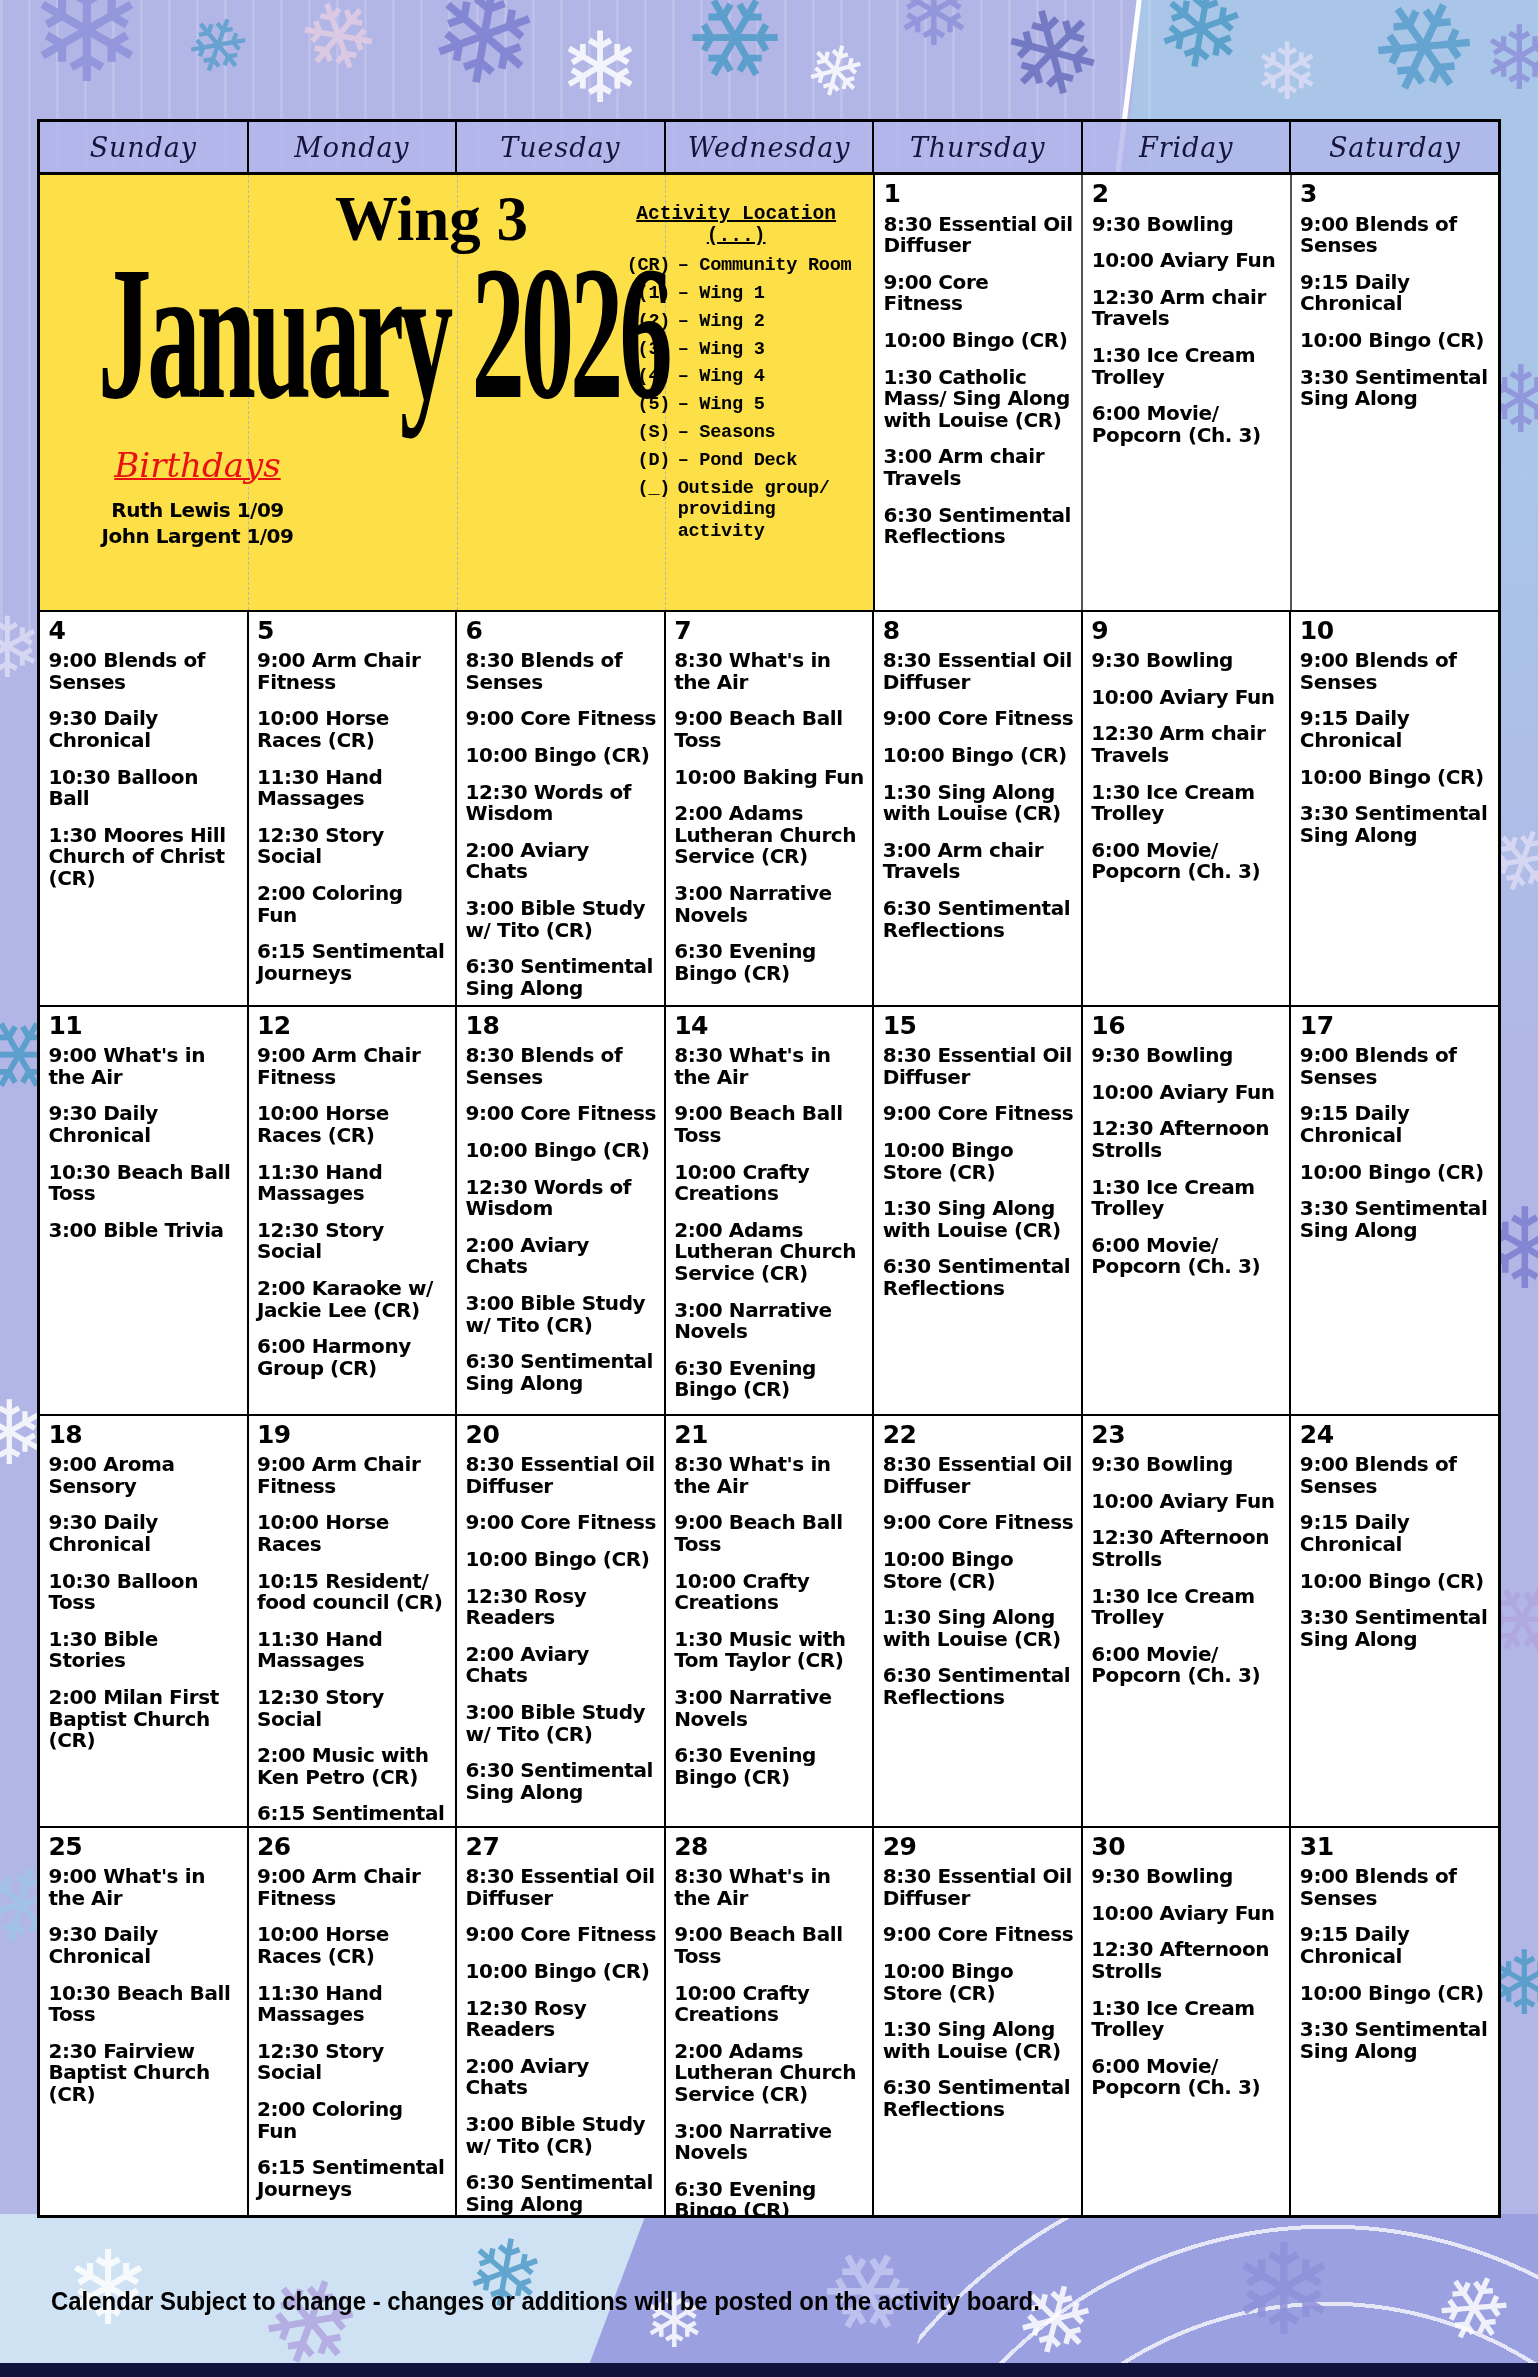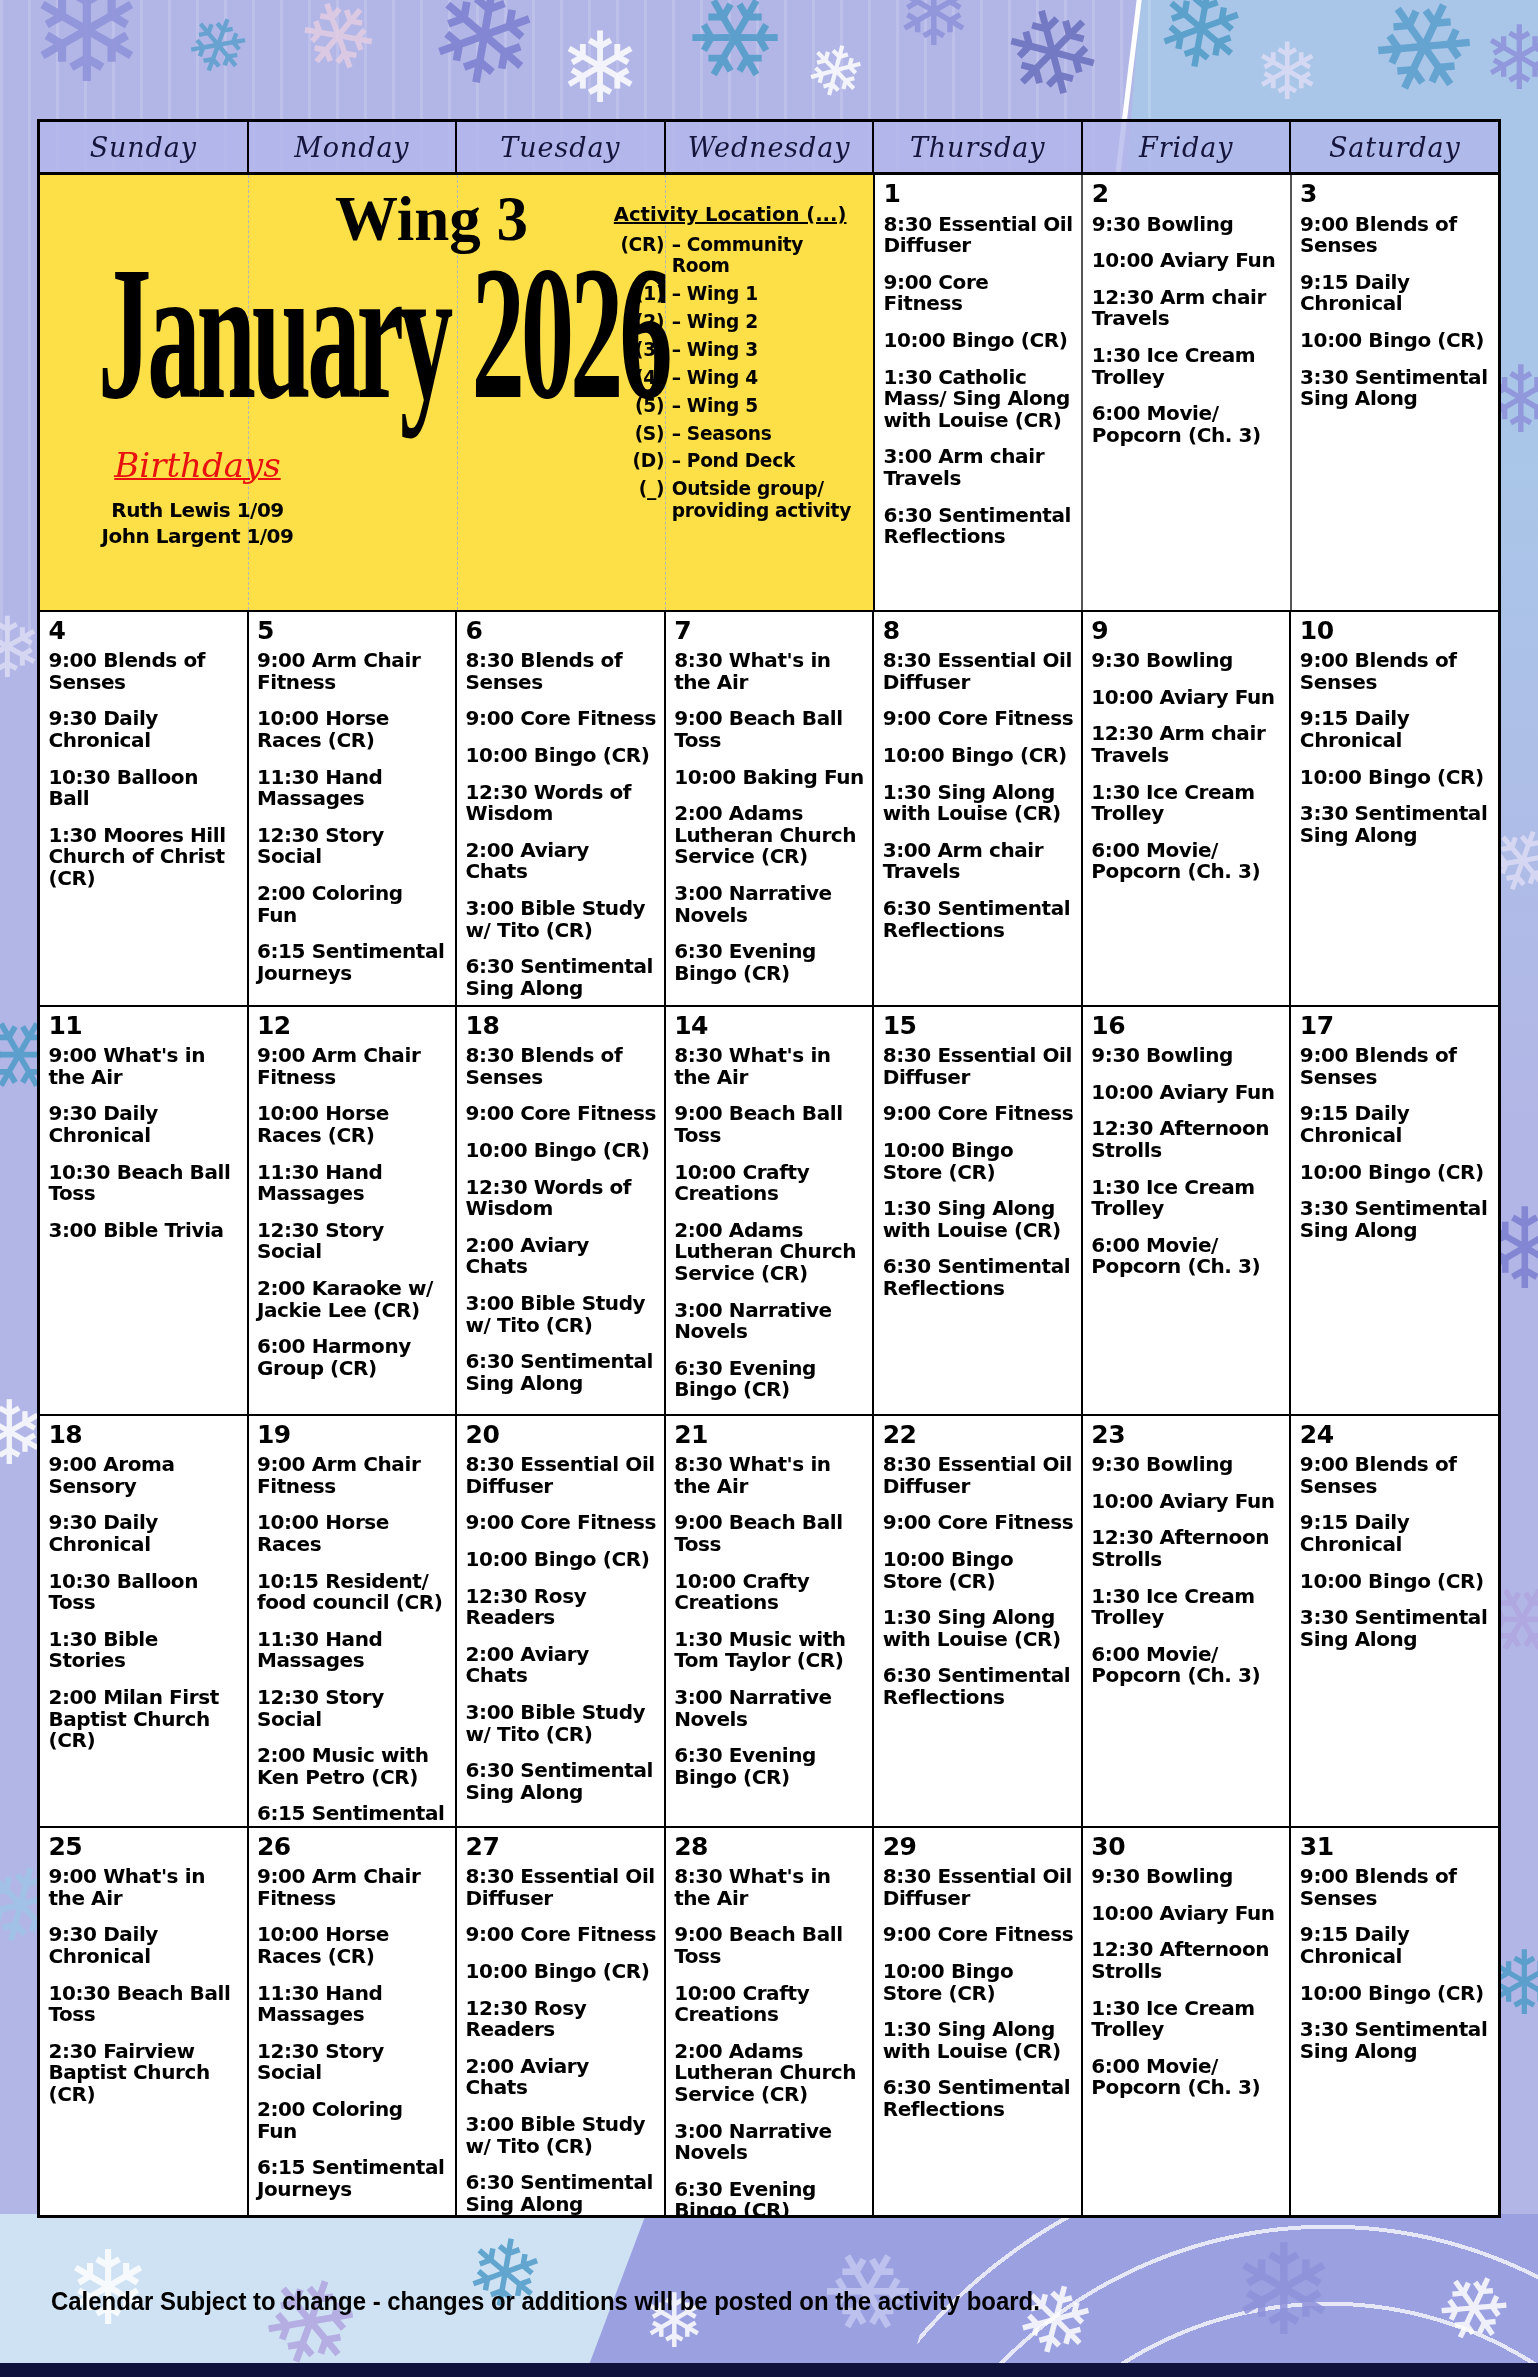--- a/index.html
+++ b/index.html
@@ -57,21 +57,21 @@
   .wing{position:absolute;left:149px;top:7.5px;width:485px;text-align:center;
         font-family:"Liberation Serif",serif;font-weight:bold;font-size:63px;color:#000;}
   .month{position:absolute;left:58px;top:48px;white-space:nowrap;
          font-family:"Liberation Serif",serif;font-weight:bold;font-size:191px;
          letter-spacing:-7.5px;transform:scaleX(.56);transform-origin:left top;color:#000;}
   .bdays{position:absolute;left:13px;top:270px;width:289px;text-align:center;}
   .bd-head{display:inline-block;font-family:"DejaVu Serif",serif;font-style:italic;
            font-size:34px;color:#e8110f;text-decoration:underline;
            text-decoration-thickness:1.9px;margin-bottom:11.2px;}
   .bd-entry{font-weight:bold;font-size:20px;line-height:1.32;letter-spacing:-0.5px;}
-  .legend{position:absolute;right:21px;top:28px;width:244px;z-index:3;}
+  .legend{position:absolute;right:15px;top:28px;width:244px;z-index:3;font-family:Liberation Mono, monospace;}
   .lg-head{text-align:center;font-weight:bold;font-size:19.6px;
            text-decoration:underline;text-decoration-thickness:1.9px;margin-bottom:7.5px;}
   .lg-grid{display:grid;grid-template-columns:56px auto;column-gap:7.5px;row-gap:6.5px;
            font-weight:bold;font-size:18.6px;line-height:1.15;letter-spacing:-0.3px;}
   .lg-k{text-align:right;}
 
   
   .footer{position:absolute;left:51px;top:2286px;z-index:2;
           font-family:"Liberation Sans",sans-serif;font-weight:bold;font-size:26px;
           color:#000;transform:scaleX(.92);transform-origin:left top;white-space:nowrap;}

